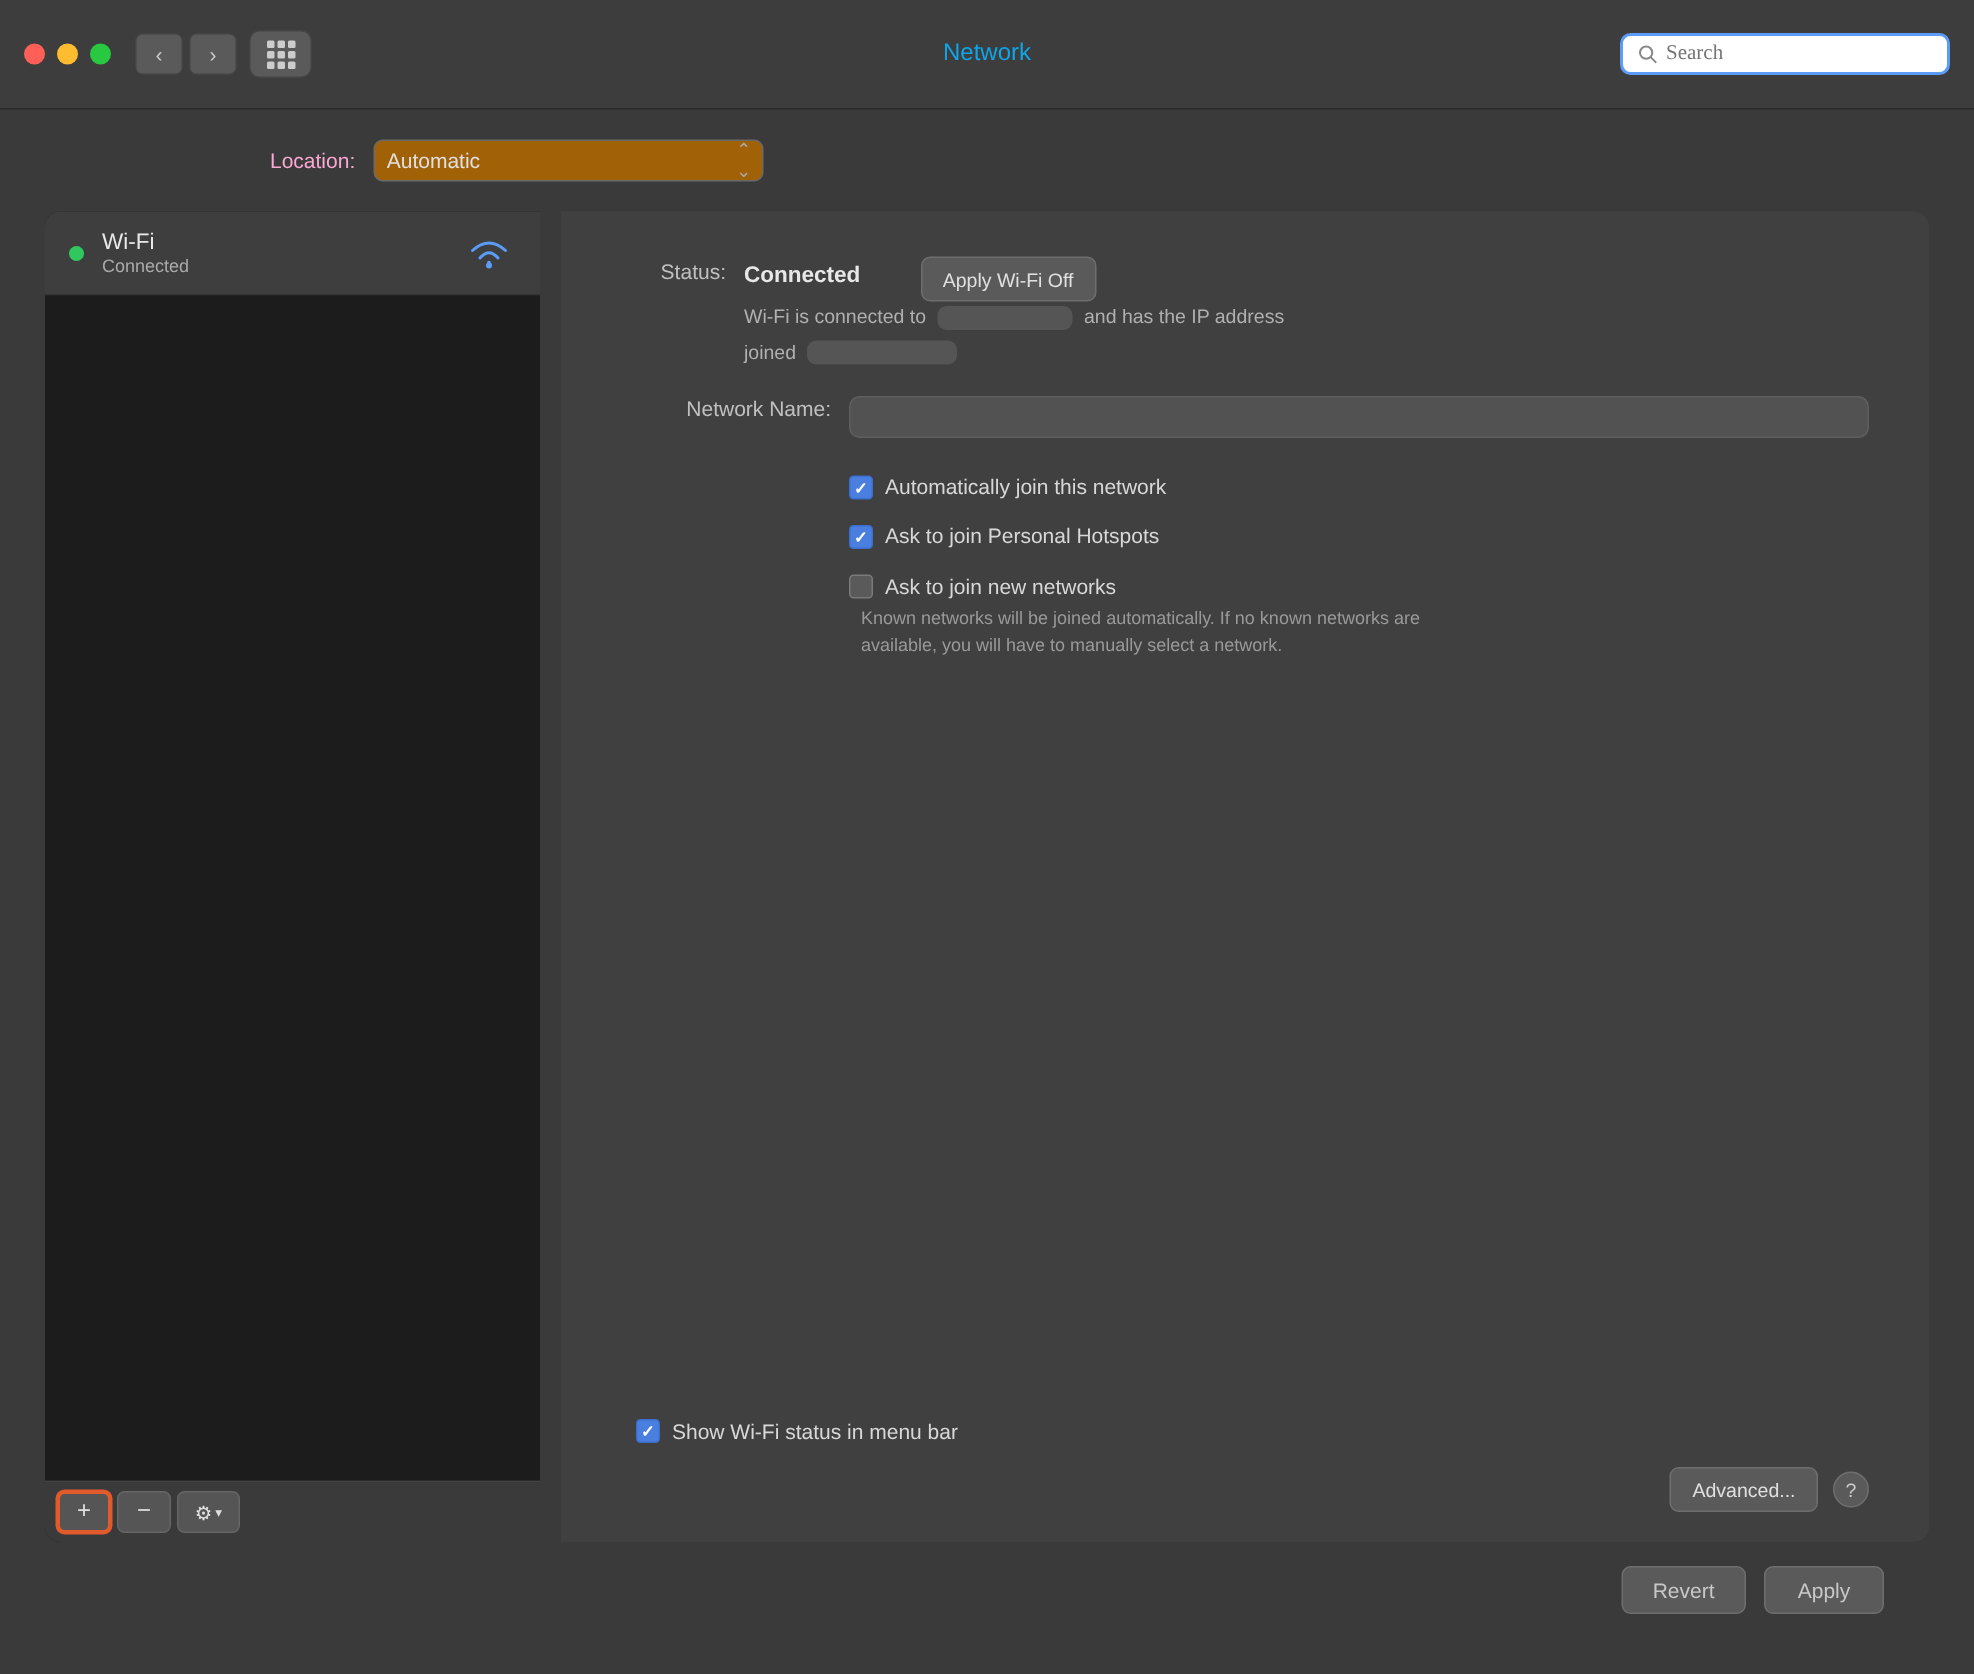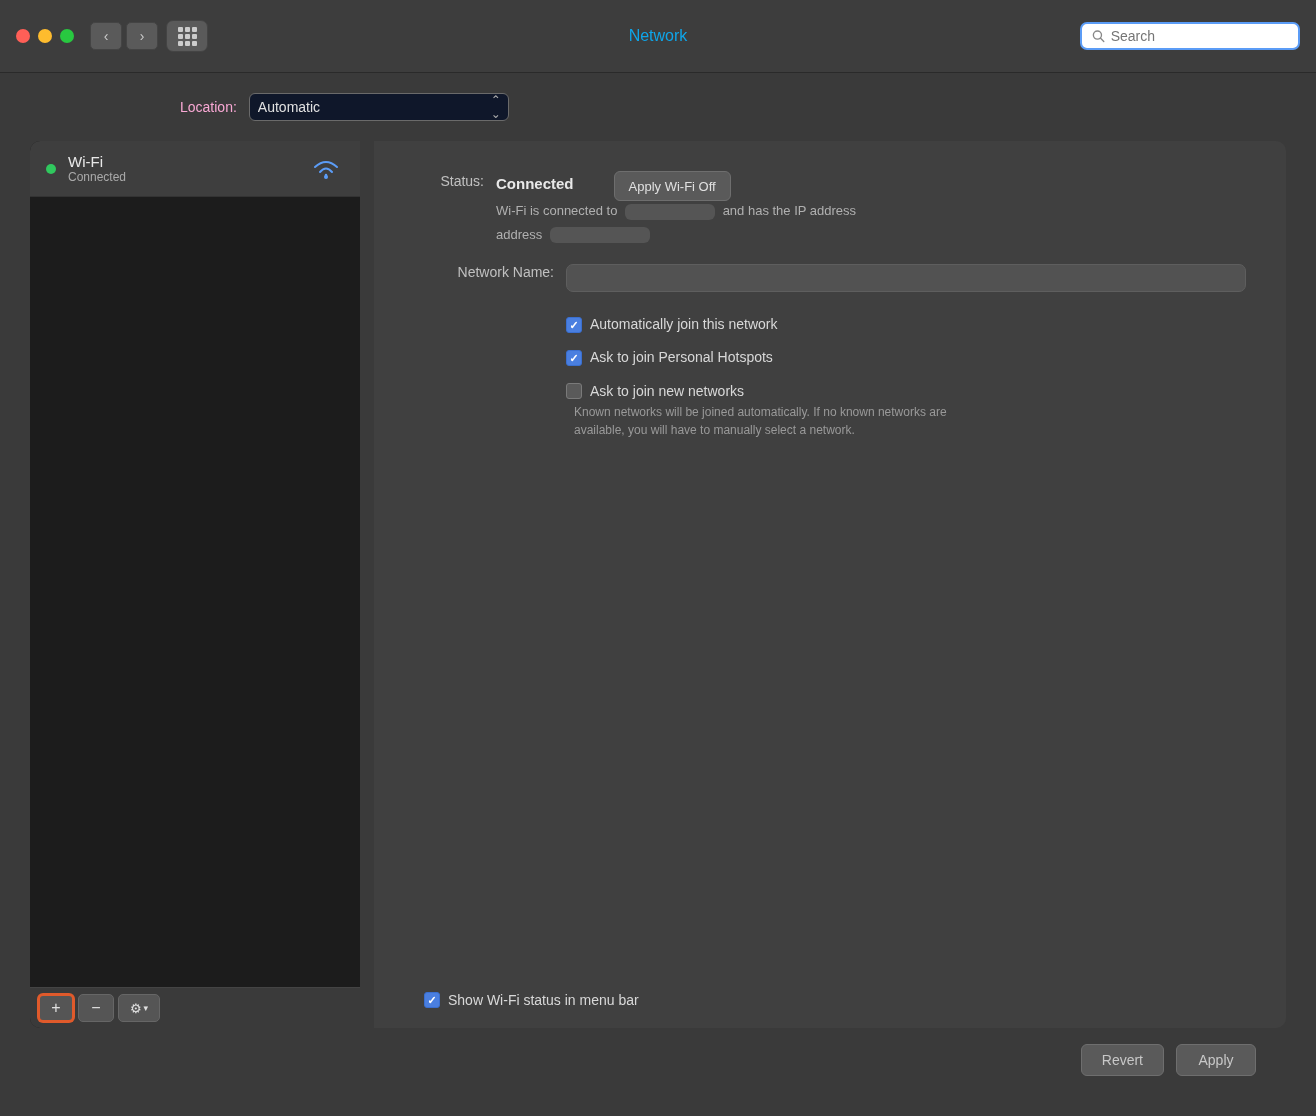--- a/index.html
+++ b/index.html
@@ -99,20 +99,21 @@
       width: 220px;
       border: 2px solid #5b9cf6;
     }
     .search-box input {
       border: none;
       outline: none;
       background: transparent;
       font-size: 14px;
       color: #333;
       width: 100%;
+      font-family: Liberation Serif, serif;
     }
 
     
     .main-content {
       display: flex;
       flex-direction: column;
       padding: 20px 30px 20px 30px;
       height: calc(1116px - 73px);
     }
 
@@ -483,21 +484,21 @@
     </svg>
     <input type="text" placeholder="Search" style="">
   </div>
 </div>
 
 <div class="main-content">
 
   <div class="location-row">
     <span class="location-label">Location:</span>
     <div class="location-select-wrapper">
-      <select class="network-name-input" style="width:260px;background:#0f172a;border:1px solid #6a6a6a;border-radius:6px;color:#e0e0e0;font-size:14px;padding:0 30px 0 8px;">
+      <select class="network-name-input" style="width:260px;background:#a16207;border:1px solid #6a6a6a;border-radius:6px;color:#e0e0e0;font-size:14px;padding:0 30px 0 8px;">
         <option>Automatic</option>
       </select>
       <span class="select-arrow">⌃<br style="line-height:0">⌄</span>
     </div>
   </div>
 
   <div class="panel-area">
 
     <div class="sidebar">
       <div class="sidebar-item">
@@ -532,21 +533,21 @@
         <div class="status-content">
           <div style="display:flex;align-items:center;gap:20px">
             <span class="status-connected">Connected</span>
             <button class="turn-wifi-btn">Apply Wi-Fi Off</button>
           </div>
           <div class="status-description">
             <span>Wi-Fi is connected to</span>
             <span class="blur-pill" style="width:90px;margin:0 4px"></span>
             <span>and has the IP address</span>
             <br>
-            <span style="display:inline-block;margin-top:4px">address</span>
+            <span style="display:inline-block;margin-top:4px">joined</span>
             <span class="blur-pill" style="width:100px;margin:0 4px"></span>
           </div>
         </div>
       </div>
 
       <div class="network-name-row">
         <label class="field-label">Network Name:</label>
         <input class="network-name-input" type="text" value="" style="">
       </div>
 
@@ -572,20 +573,24 @@
         <div class="checkbox-sublabel">Known networks will be joined automatically. If no known networks are available, you will have to manually select a network.</div>
       </div>
 
       <div class="bottom-area">
         <div class="show-wifi-row">
           <div class="show-wifi-checkbox">
             <span class="checkmark">✓</span>
           </div>
           <span class="show-wifi-label">Show Wi-Fi status in menu bar</span>
         </div>
+        <div class="advanced-row">
+          <button class="advanced-btn">Advanced...</button>
+          <button class="help-btn">?</button>
+        </div>
       </div>
 
     </div>
   </div>
 
   <div class="window-footer">
     <button class="footer-btn">Revert</button>
     <button class="footer-btn apply">Apply</button>
   </div>
 

